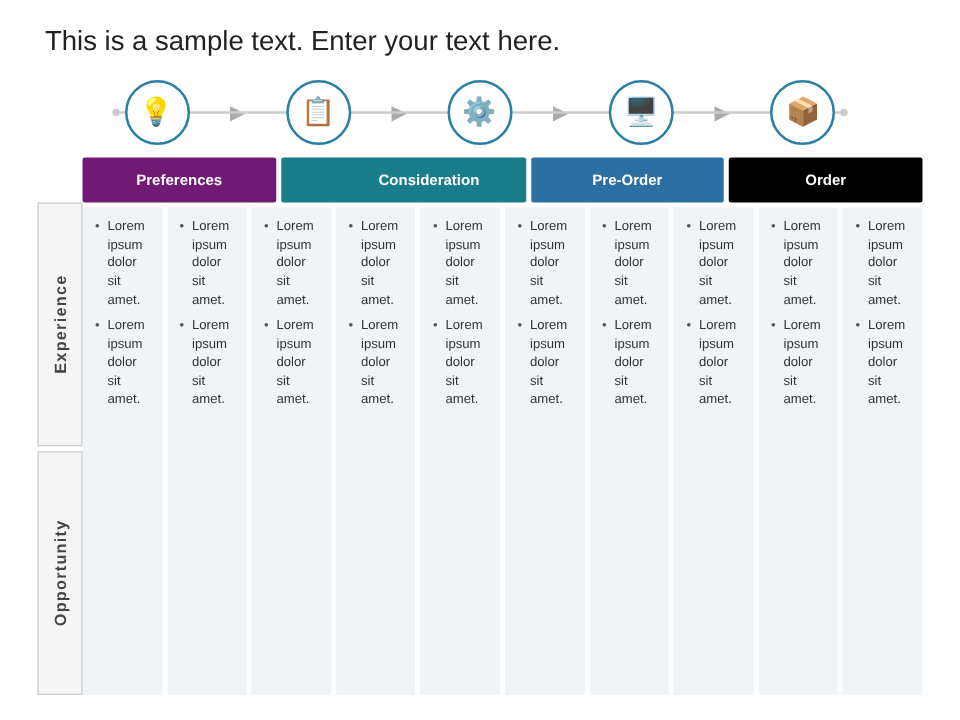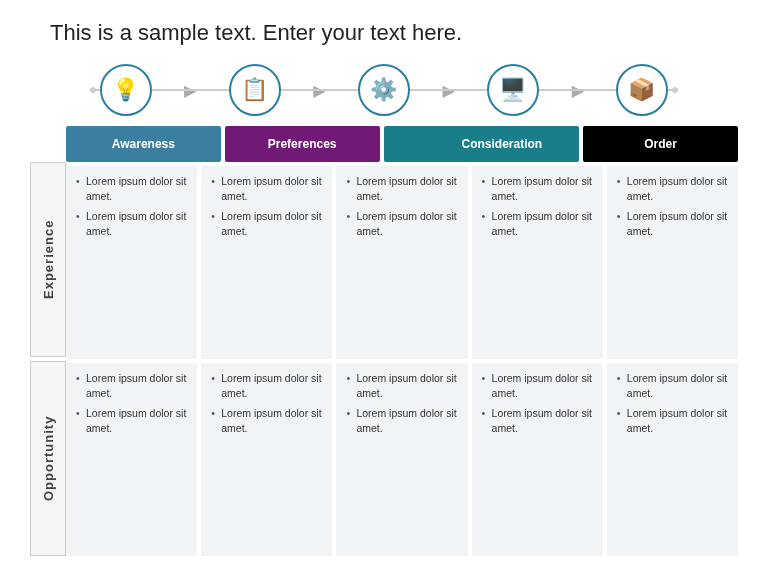--- a/index.html
+++ b/index.html
@@ -17,21 +17,21 @@
       padding: 20px 30px 20px 30px;
       display: flex;
       flex-direction: column;
     }
 
     .title {
       font-size: 22px;
       color: #222;
       font-weight: 400;
       margin-bottom: 18px;
-      margin-left: 20px;
+      margin-left: 6px;
     }
 
     
     .timeline {
       display: flex;
       align-items: center;
       justify-content: center;
       margin-bottom: 10px;
       padding: 0 40px;
       position: relative;
@@ -148,21 +148,21 @@
     .col-header:last-child { margin-right: 0; }
 
     .col-header.awareness { background: #3a7ea0; }
     .col-header.preferences { background: #701a75; }
     .col-header.consideration { background: #1a7d8a; padding-left: 41px; }
     .col-header.preorder { background: #2c6fa3; }
     .col-header.order { background: #000000; }
 
     .grid-rows {
       display: flex;
-      flex-direction: column;
+      flex-direction: row;
       flex: 1;
       gap: 4px;
     }
 
     .grid-row {
       display: flex;
       flex: 1;
     }
 
     .grid-cell {
@@ -242,23 +242,23 @@
 
   <div class="table-wrapper">
     <div class="row-labels">
       <div class="row-label">Experience</div>
       <div class="row-label">Opportunity</div>
     </div>
 
     <div class="grid-area">
 
       <div class="col-headers">
-        <div class="col-header awareness">Awareness</div>
         <div class="col-header preferences">Preferences</div>
         <div class="col-header consideration">Consideration</div>
+        <div class="col-header preorder">Pre-Order</div>
         <div class="col-header order">Order</div>
       </div>
 
       <div class="grid-rows">
 
         <div class="grid-row">
           <div class="grid-cell">
             <ul>
               <li>Lorem ipsum dolor sit amet.</li>
               <li>Lorem ipsum dolor sit amet.</li>

